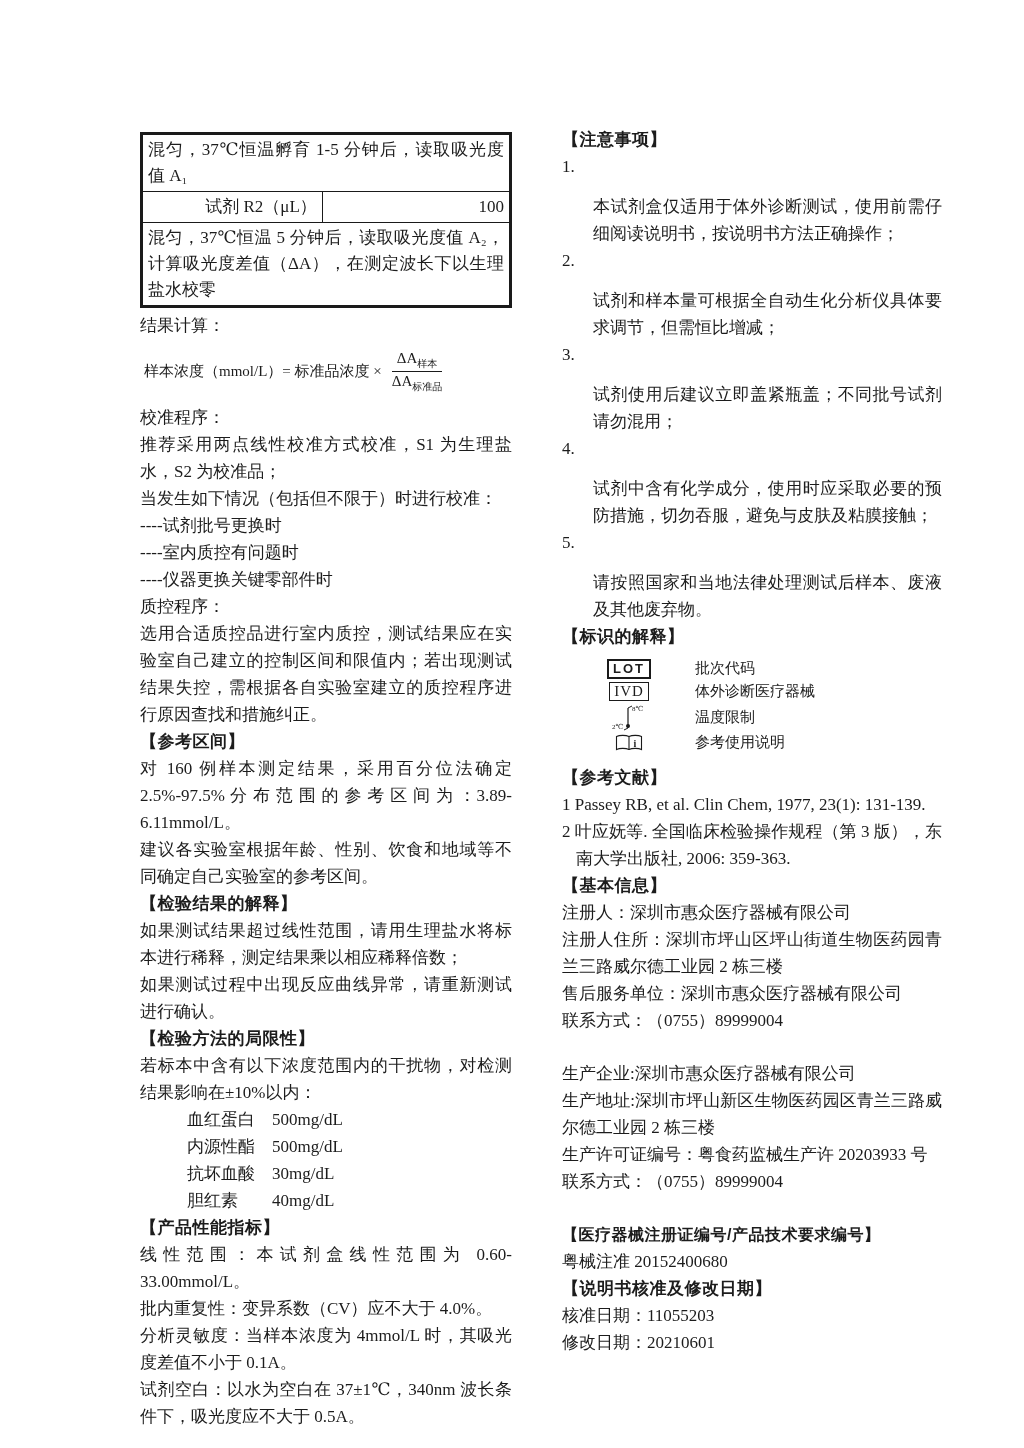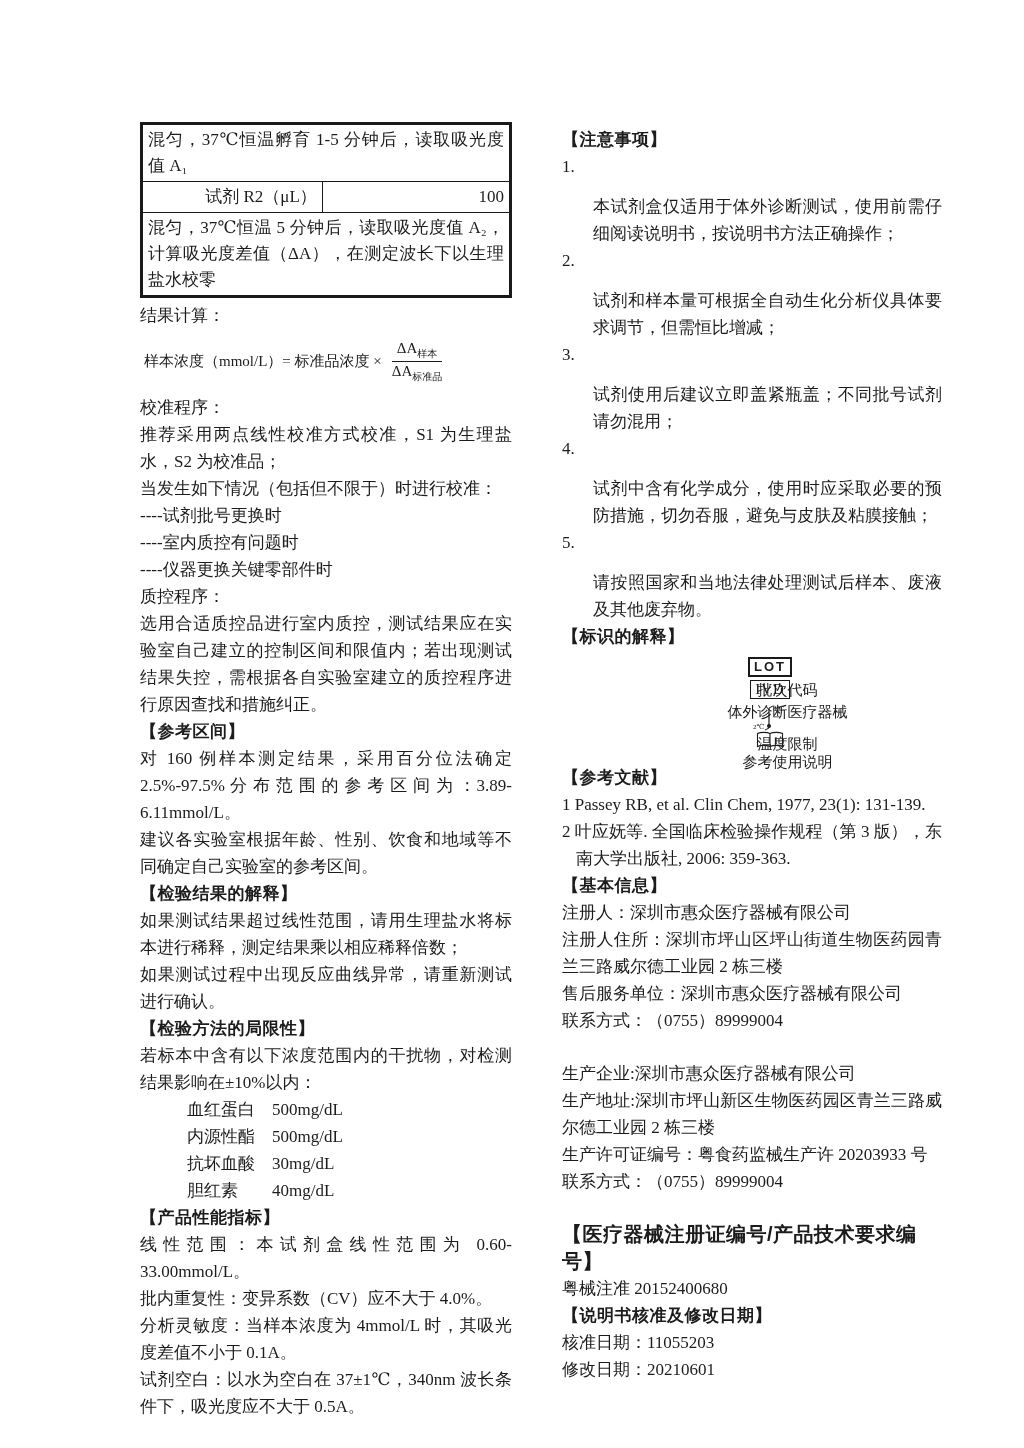--- a/index.html
+++ b/index.html
@@ -2,21 +2,21 @@
 <html><head>
 <meta charset="utf-8">
 <style>
   html,body{margin:0;padding:0;background:#ffffff;}
   .page{
     position:relative;width:1024px;height:1448px;background:#ffffff;
     font-family:"Liberation Serif","DejaVu Serif",serif;
     color:#1c1c1c;font-size:17px;line-height:27px;overflow:hidden;
   }
   .col{position:absolute;}
-  .col-left{left:140px;top:122px;width:372px;}
+  .col-left{left:140px;top:132px;width:372px;}
   .col-right{left:562px;top:126px;width:380px;}
   p{margin:0;}
   .line{text-align:justify;}
   .hdr{font-weight:bold;text-align:left;font-family:"Liberation Sans","DejaVu Sans",sans-serif;letter-spacing:0.5px;}
   
   table.proc{width:100%;border-collapse:collapse;border:3px solid #1a1a1a;line-height:26px;}
   table.proc td{border:1px solid #1a1a1a;padding:2px 5px;}
   table.proc td.c{text-align:right;}
   table.proc td.j{text-align:justify;}
   
@@ -27,21 +27,21 @@
   .frac sub{font-size:10px;vertical-align:sub;}
   
   .num-item{display:flex;}
   .num-item .n{flex:none;width:31px;}
   .num-item .t{flex:1;text-align:justify;margin-top:40px;}
   
   .interf-row{display:flex;padding-left:47px;}
   .interf-name{width:85px;flex:none;}
   
   .sym-list{margin:7px 0 10px 0;}
-  .sym-row{display:flex;align-items:center;height:23px;padding-left:36px;flex-direction:column;}
+  .sym-row{display:flex;align-items:center;height:23px;padding-left:36px;}
   .sym-icon{width:62px;flex:none;display:flex;justify-content:center;align-items:center;}
   .sym-meaning{margin-left:35px;font-size:15px;}
   .lot-box{display:inline-block;border:2px solid #1a1a1a;font-family:"Liberation Sans","DejaVu Sans",sans-serif;
     font-weight:bold;font-size:13px;line-height:16px;padding:0 4px;letter-spacing:2px;}
   .ivd-box{display:inline-block;border:1.5px solid #1a1a1a;font-size:15px;line-height:17px;padding:0 4px;letter-spacing:1px;}
   
   .ref{padding-left:14px;text-indent:-14px;text-align:justify;}
   
   .gap-block{margin-top:26px;}
 </style>
@@ -193,21 +193,21 @@
     <p class="line">注册人：深圳市惠众医疗器械有限公司</p>
     <p class="line">注册人住所：深圳市坪山区坪山街道生物医药园青兰三路威尔德工业园 2 栋三楼</p>
     <p class="line">售后服务单位：深圳市惠众医疗器械有限公司</p>
     <p class="line">联系方式：（0755）89999004</p>
 
     <p class="line gap-block">生产企业:深圳市惠众医疗器械有限公司</p>
     <p class="line">生产地址:深圳市坪山新区生物医药园区青兰三路威尔德工业园 2 栋三楼</p>
     <p class="line">生产许可证编号：粤食药监械生产许 20203933 号</p>
     <p class="line">联系方式：（0755）89999004</p>
 
-    <p class="hdr gap-block" style="font-size:20px;">【医疗器械注册证编号/产品技术要求编号】</p>
+    <p class="hdr gap-block" style="font-size:16px;">【医疗器械注册证编号/产品技术要求编号】</p>
     <p class="line">粤械注准 20152400680</p>
 
     <p class="hdr">【说明书核准及修改日期】</p>
     <p class="line">核准日期：11055203</p>
     <p class="line">修改日期：20210601</p>
   </div>
 
 </div>
 
 </body></html>

